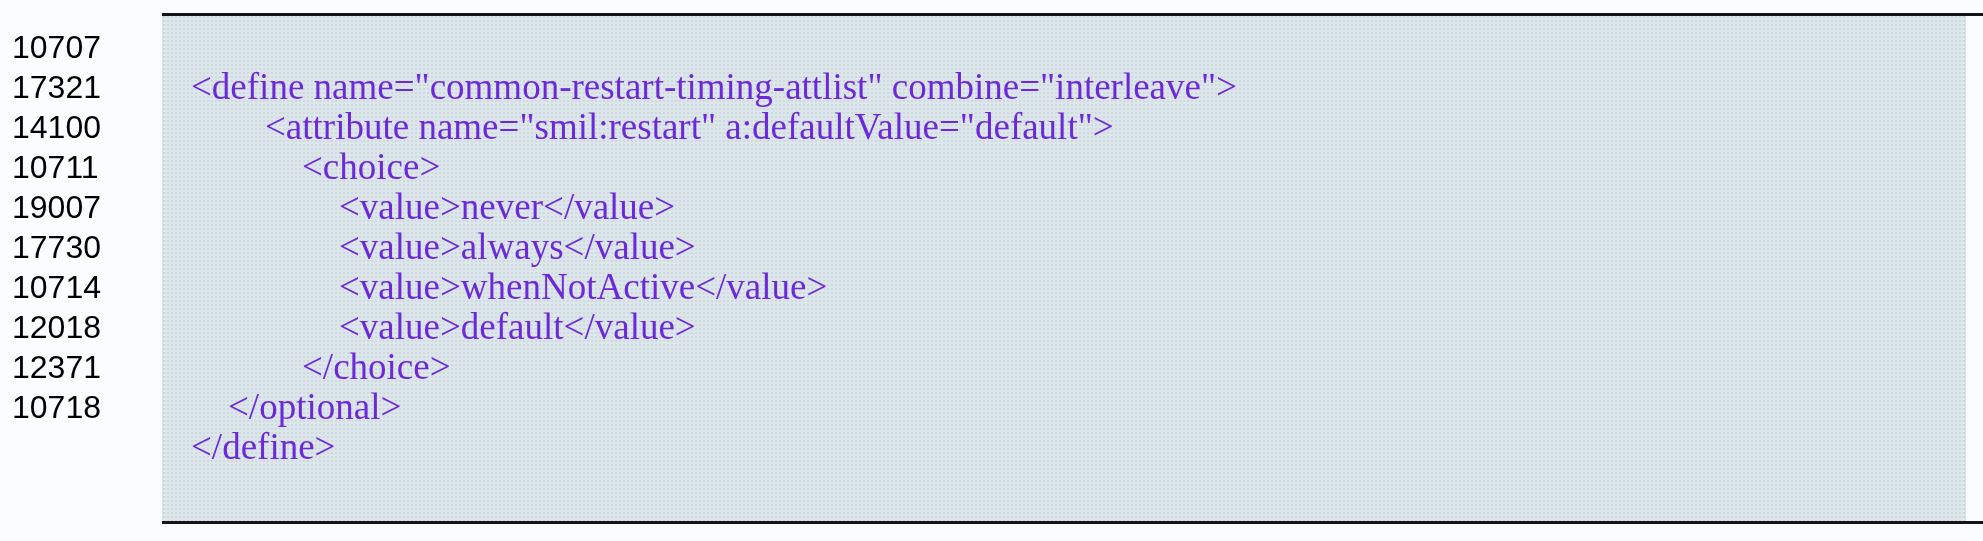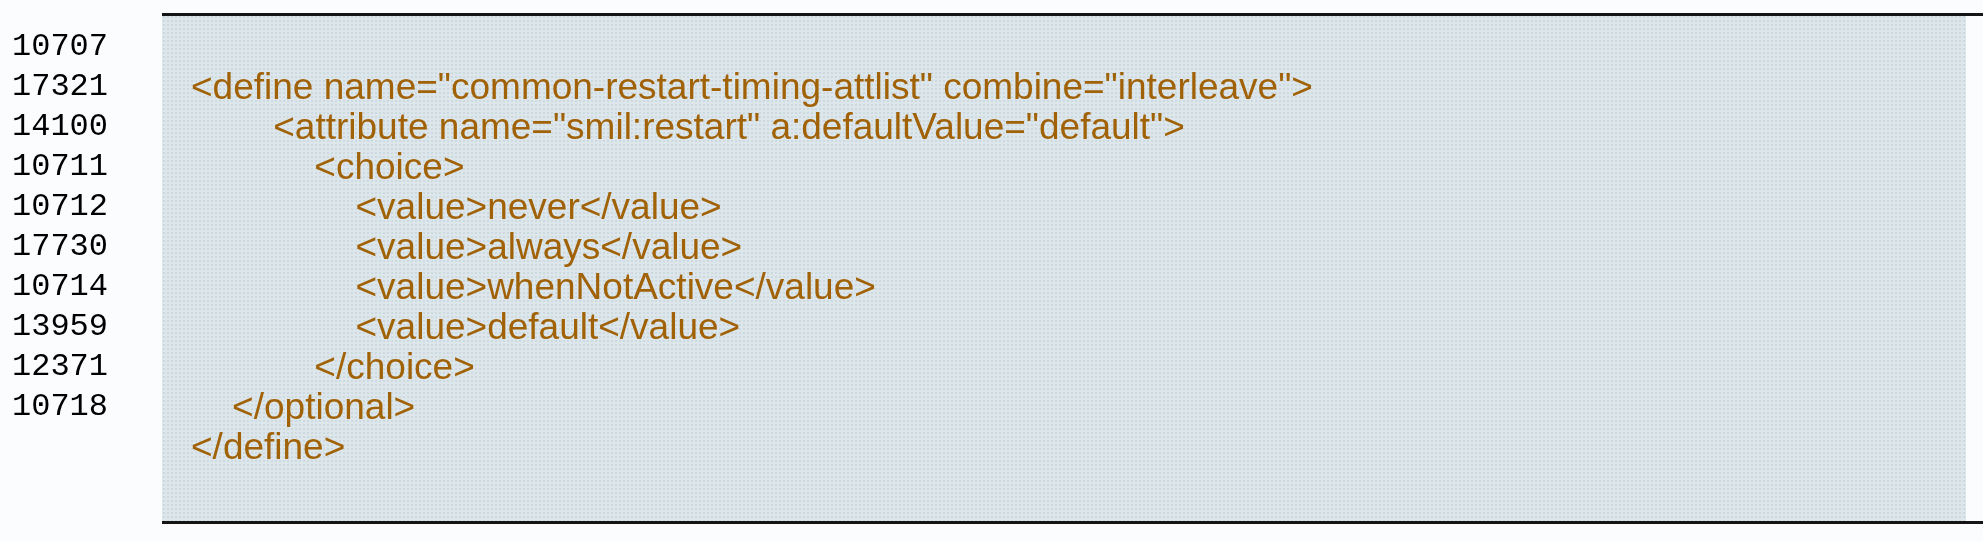--- a/index.html
+++ b/index.html
@@ -41,30 +41,30 @@
   .row {
     position: relative;
     height: 40px;
     line-height: 40px;
     white-space: pre;
   }
   .ln {
     position: absolute;
     left: 12px;
     top: 0;
-    font-family: Liberation Mono, monospace;
+    font-family: Liberation Sans, sans-serif;
     font-size: 32px;
     color: #000000;
   }
   .code {
     display: inline-block;
     padding-left: 167px;
-    font-family: Liberation Sans, sans-serif;
+    font-family: Liberation Serif, serif;
     font-size: 37px;
-    color: #a16207;
+    color: #6d28d9;
   }
 </style>
 </head>
 <body>
 
 <div class="page">
   <div class="panel"></div>
   <div class="rule rule-top"></div>
   <div class="rule rule-bottom"></div>
 
@@ -75,30 +75,30 @@
     <div class="row">
       <span class="ln">17321</span><span class="code">        &lt;attribute name="smil:restart" a:defaultValue="default"&gt;</span>
     </div>
     <div class="row">
       <span class="ln">14100</span><span class="code">            &lt;choice&gt;</span>
     </div>
     <div class="row">
       <span class="ln">10711</span><span class="code">                &lt;value&gt;never&lt;/value&gt;</span>
     </div>
     <div class="row">
-      <span class="ln">10712</span><span class="code">                &lt;value&gt;always&lt;/value&gt;</span>
+      <span class="ln">19007</span><span class="code">                &lt;value&gt;always&lt;/value&gt;</span>
     </div>
     <div class="row">
       <span class="ln">17730</span><span class="code">                &lt;value&gt;whenNotActive&lt;/value&gt;</span>
     </div>
     <div class="row">
       <span class="ln">10714</span><span class="code">                &lt;value&gt;default&lt;/value&gt;</span>
     </div>
     <div class="row">
-      <span class="ln">13959</span><span class="code">            &lt;/choice&gt;</span>
+      <span class="ln">12018</span><span class="code">            &lt;/choice&gt;</span>
     </div>
     <div class="row">
       <span class="ln">12371</span><span class="code">    &lt;/optional&gt;</span>
     </div>
     <div class="row">
       <span class="ln">10718</span><span class="code">&lt;/define&gt;</span>
     </div>
   </div>
 </div>
 

